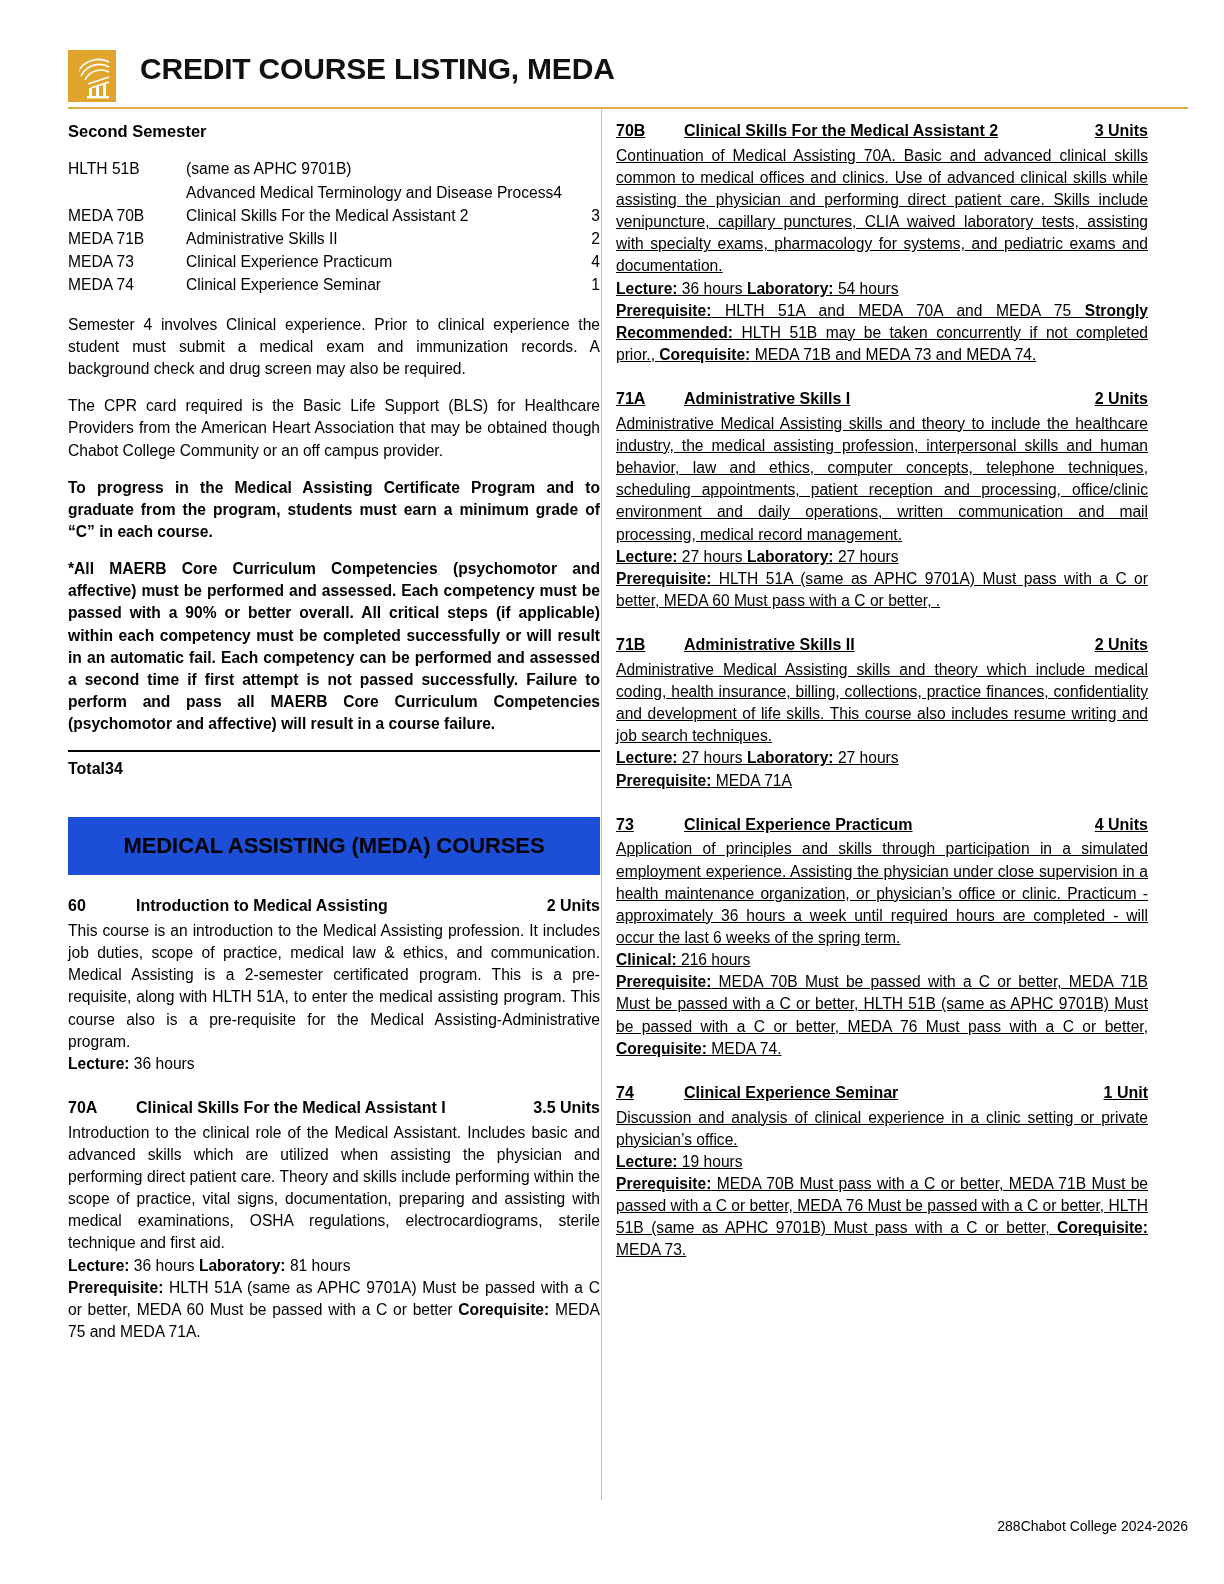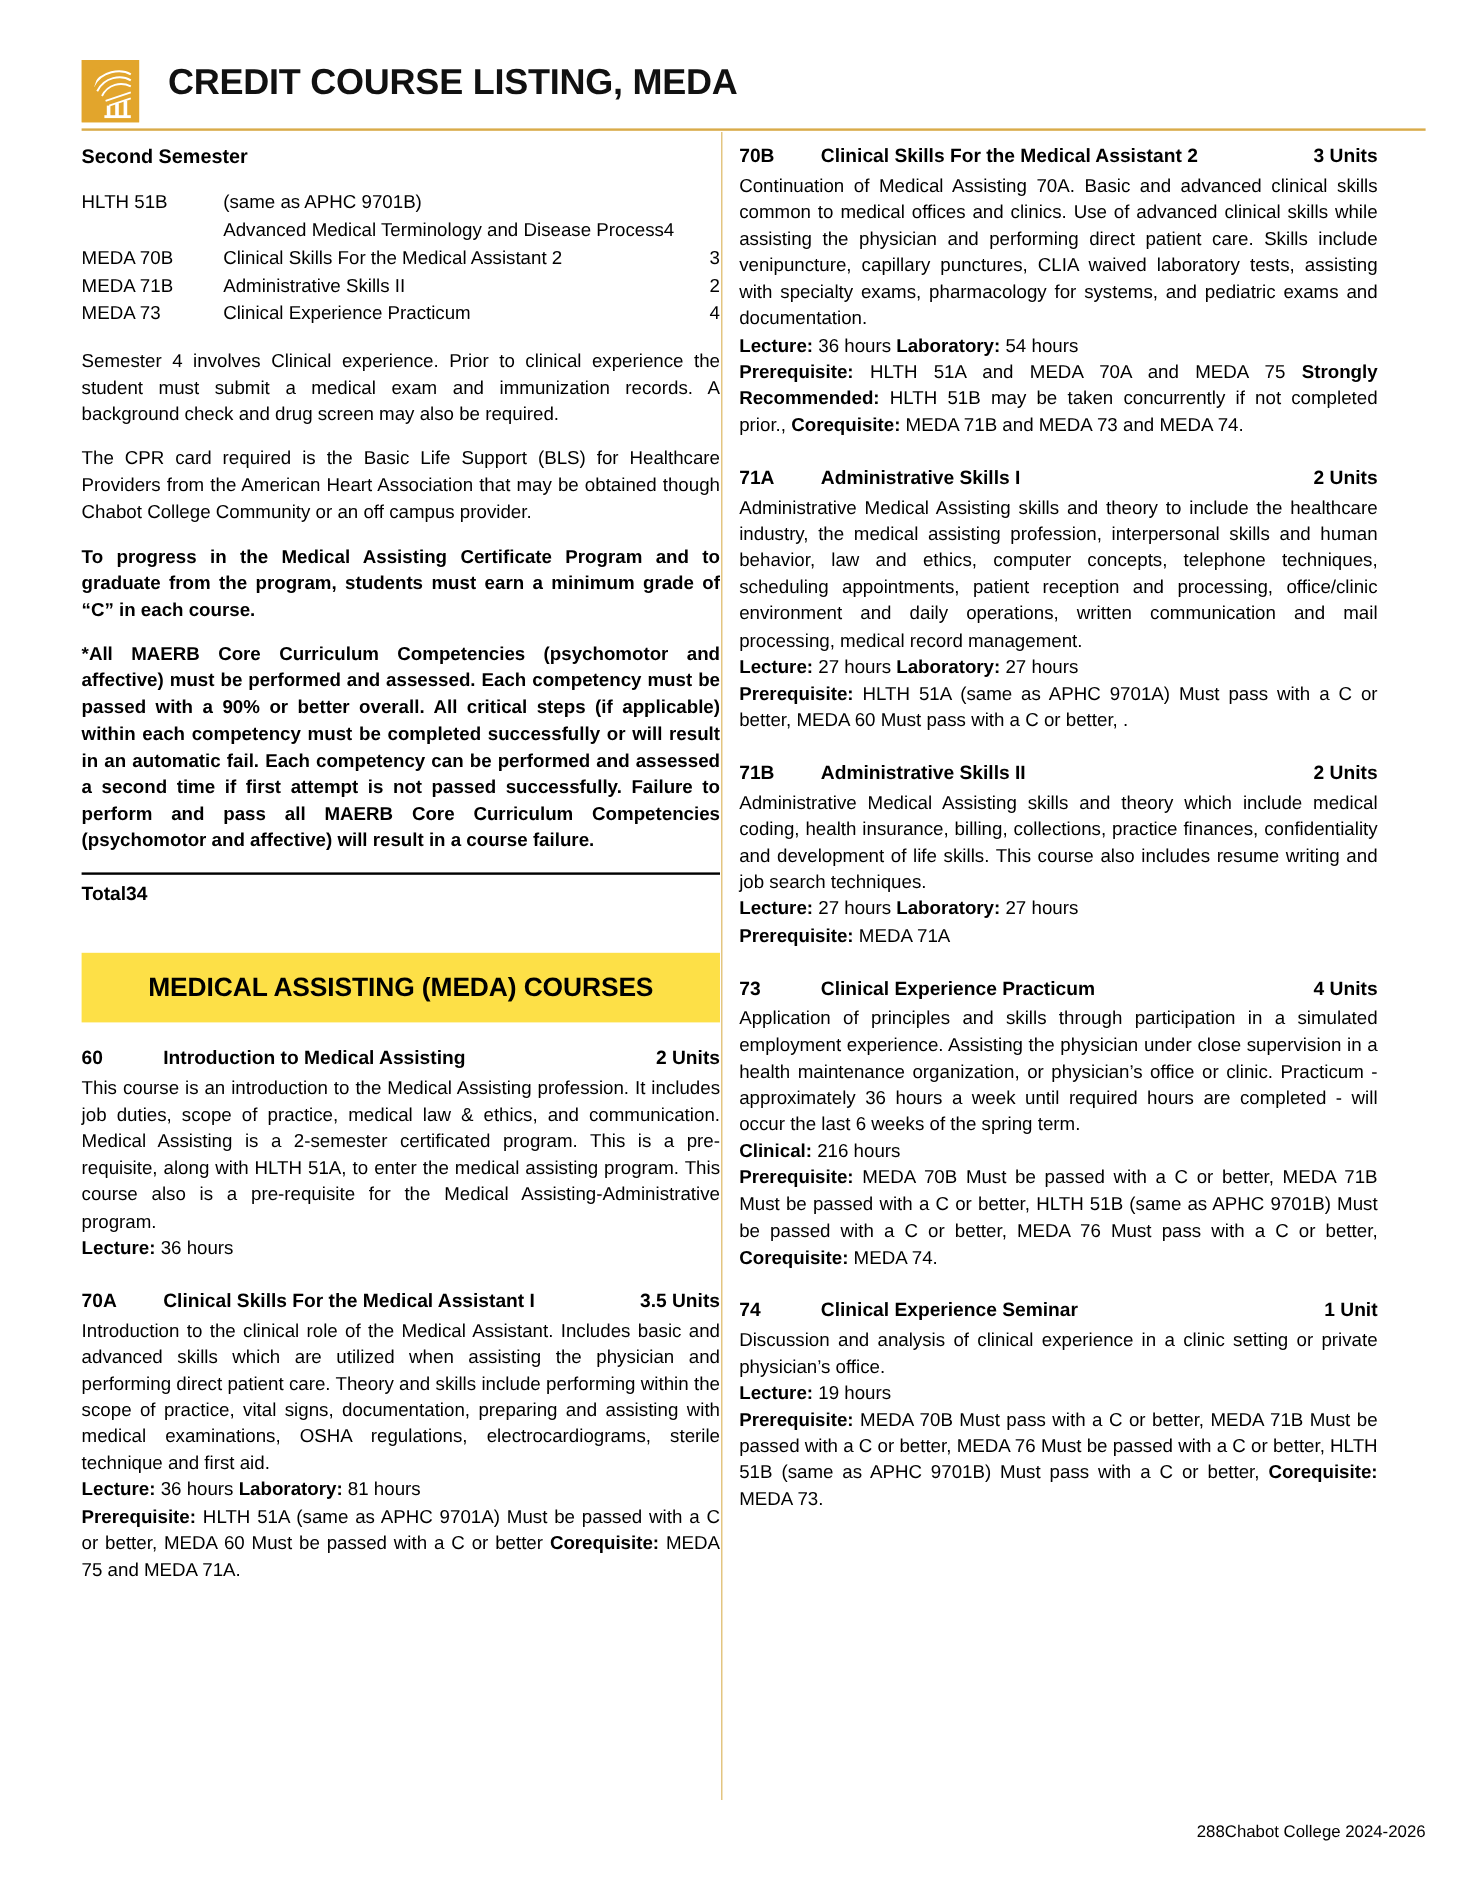--- a/index.html
+++ b/index.html
@@ -74,21 +74,21 @@
 
   
   .col {
     position: absolute;
     top: 120px;
     width: 532px;
     font-size: 15.6px;
     line-height: 1.42;
   }
   .col-left  { left: 52px; }
-  .col-right { left: 600px; }
+  .col-right { left: 600px; text-decoration: underline; }
 
   
   .sect-head {
     font-weight: bold;
     font-size: 16.5px;
     margin: 0 0 14px 0;
   }
   p.body {
     margin: 0 0 15px 0;
     text-align: justify;
@@ -123,21 +123,21 @@
     padding-top: 6px;
   }
   .total-row {
     display: flex;
     font-weight: bold;
     font-size: 16px;
   }
 
   
   .banner {
-    background: #fde047;
+    background: #1d4ed8;
     text-align: center;
     font-weight: bold;
     font-size: 22px;
     padding: 13px 0 14px 0;
     margin: 36px 0 20px 0;
     letter-spacing: -0.1px;
   }
 
   
   .course {
@@ -243,20 +243,25 @@
           <tr>
             <td class="ct-code">MEDA 71B</td>
             <td class="ct-title">Administrative Skills II</td>
             <td class="ct-units">2</td>
           </tr>
           <tr>
             <td class="ct-code">MEDA 73</td>
             <td class="ct-title">Clinical Experience Practicum</td>
             <td class="ct-units">4</td>
           </tr>
+          <tr>
+            <td class="ct-code">MEDA 74</td>
+            <td class="ct-title">Clinical Experience Seminar</td>
+            <td class="ct-units">1</td>
+          </tr>
         </tbody>
     </table>
 
     <div>
         <p class="body">Semester 4 involves Clinical experience. Prior to clinical experience the student must submit a medical exam and immunization records. A background check and drug screen may also be required.</p>
         <p class="body">The CPR card required is the Basic Life Support (BLS) for Healthcare Providers from the American Heart Association that may be obtained though Chabot College Community or an off campus provider.</p>
       </div>
     <div>
         <p class="bold">To progress in the Medical Assisting Certificate Program and to graduate from the program, students must earn a minimum grade of “C” in each course.</p>
         <p class="bold">*All MAERB Core Curriculum Competencies (psychomotor and affective) must be performed and assessed. Each competency must be passed with a 90% or better overall. All critical steps (if applicable) within each competency must be completed successfully or will result in an automatic fail. Each competency can be performed and assessed a second time if first attempt is not passed successfully. Failure to perform and pass all MAERB Core Curriculum Competencies (psychomotor and affective) will result in a course failure.</p>

